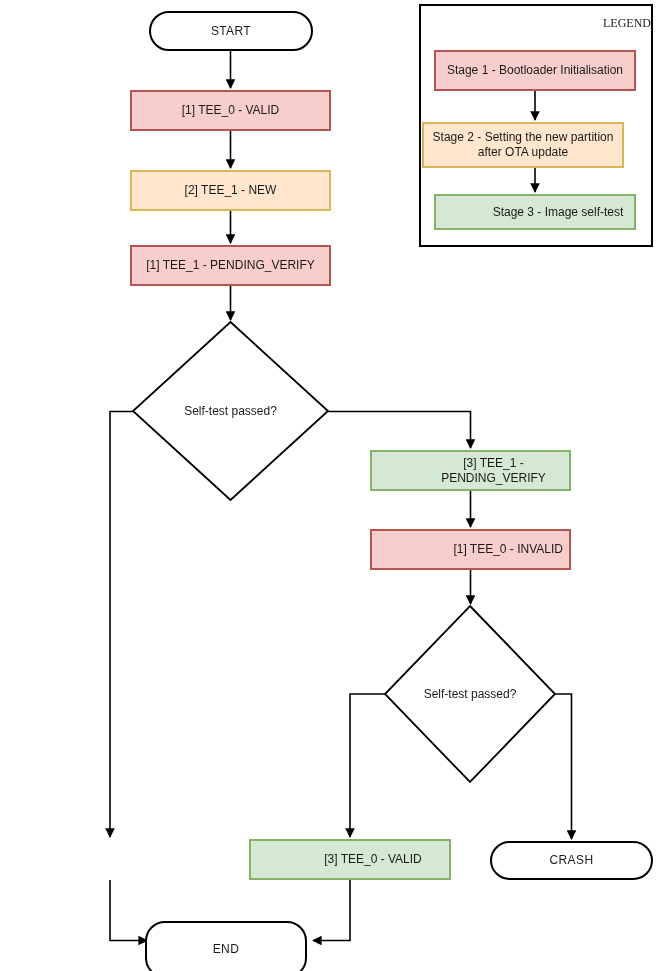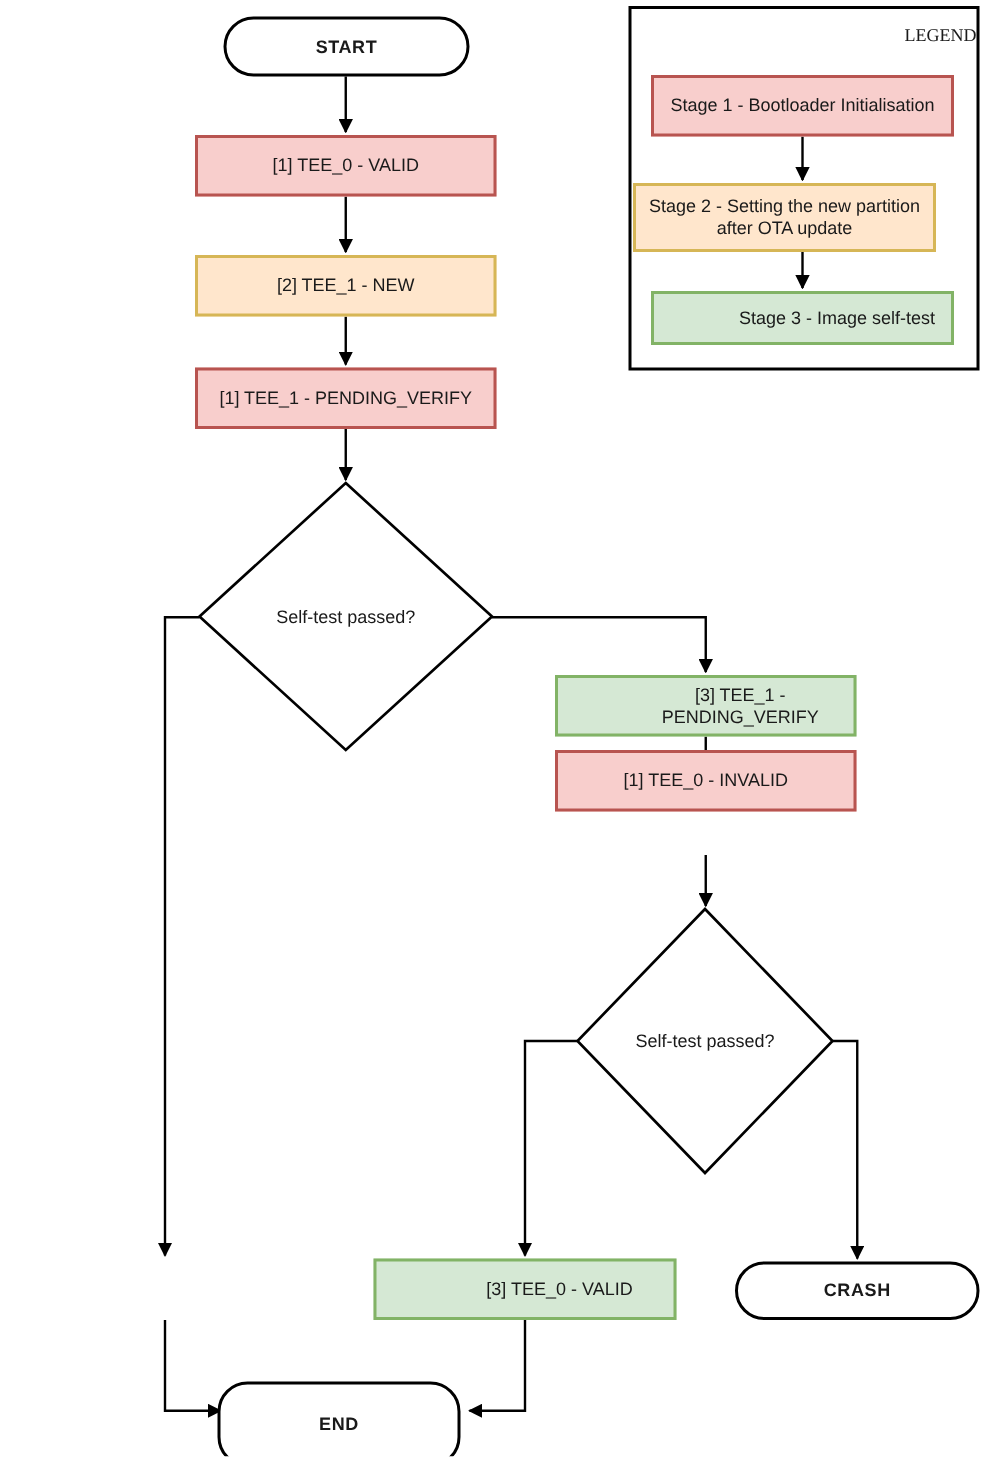--- a/index.html
+++ b/index.html
@@ -36,21 +36,21 @@
   }
   .node .lbl {
     display: block;
     padding: 0 6px;
   }
   
   .terminal {
     background: #ffffff;
     border: 2px solid #000000;
     border-radius: 20px;
-    font-weight: bold;
+    font-weight: normal;
     letter-spacing: 0.4px;
   }
   
   .box {
     border-width: 2px;
     border-style: solid;
   }
   .fill-red {
     background: #f8cecc;
     border-color: #b85450;
@@ -134,21 +134,21 @@
   </div>
 
   <div class="node decision" style="left:133px; top:322px; width:195px; height:178px;">
     <span class="lbl">Self-test passed?</span>
   </div>
 
   <div class="node box fill-green" style="left:370px; top:450px; width:201px; height:41px;">
     <span class="lbl">[3] TEE_1 - PENDING_VERIFY</span>
   </div>
 
-  <div class="node box fill-red" style="left:370px; top:500px; width:201px; height:41px;">
+  <div class="node box fill-red" style="left:370px; top:529px; width:201px; height:41px;justify-content:flex-end;">
     <span class="lbl">[1] TEE_0 - INVALID</span>
   </div>
 
   <div class="node decision" style="left:385px; top:606px; width:170px; height:176px;">
     <span class="lbl">Self-test passed?</span>
   </div>
 
 
   <div class="node box fill-green" style="left:249px; top:839px; width:202px; height:41px;">
     <span class="lbl">[3] TEE_0 - VALID</span>

